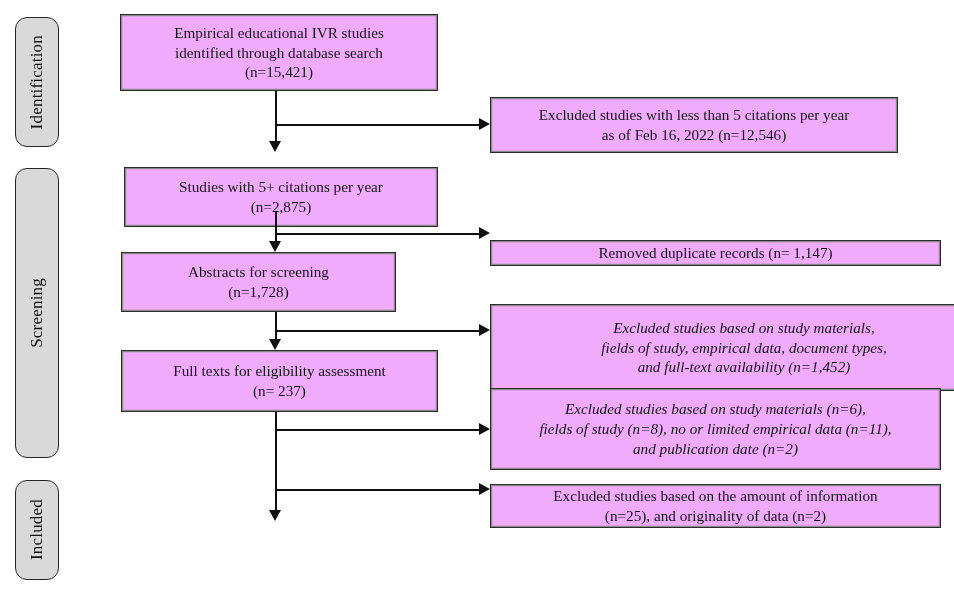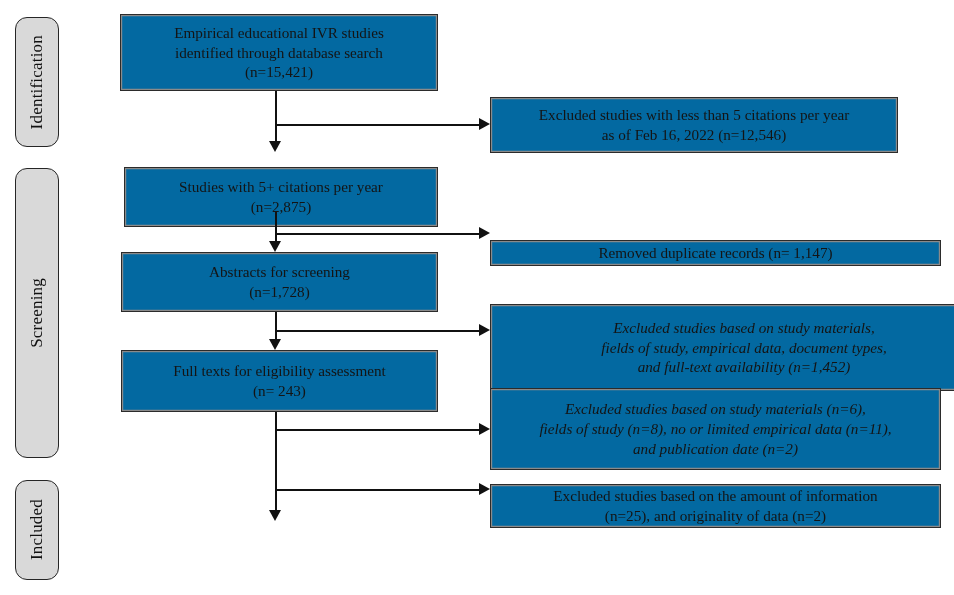--- a/index.html
+++ b/index.html
@@ -35,21 +35,21 @@
     transform: rotate(180deg);
     font-size: 17px;
     letter-spacing: 0.2px;
     color: #111111;
     white-space: nowrap;
   }
 
   
   .flow-box {
     position: absolute;
-    background: #0369a1;
+    background: #f0abfc;
     border: 1.5px solid #2b2b2b;
     box-sizing: border-box;
     display: flex;
     align-items: center;
     justify-content: center;
     text-align: center;
     padding: 2px 8px;
     box-shadow: 1.2px 1.2px 0 0 #8a8a8a inset, -1.2px -1.2px 0 0 #8a8a8a inset;
   }
   .flow-box .box-text {
@@ -108,28 +108,28 @@
     <span class="box-text">Empirical educational IVR studies
 identified through database search
 (n=15,421)</span>
   </div>
 
   <div class="flow-box" style="left:124px; top:167px; width:314px; height:60px;">
     <span class="box-text">Studies with 5+ citations per year
 (n=2,875)</span>
   </div>
 
-  <div class="flow-box" style="left:121px; top:252px; width:317px; height:60px;">
+  <div class="flow-box" style="left:121px; top:252px; width:275px; height:60px;">
     <span class="box-text">Abstracts for screening
 (n=1,728)</span>
   </div>
 
   <div class="flow-box" style="left:121px; top:350px; width:317px; height:62px;">
     <span class="box-text">Full texts for eligibility assessment
-(n= 243)</span>
+(n= 237)</span>
   </div>
 
 
   <div class="flow-box" style="left:490px; top:97px; width:408px; height:56px;">
     <span class="box-text">Excluded studies with less than 5 citations per year
 as of Feb 16, 2022 (n=12,546)</span>
   </div>
 
   <div class="flow-box" style="left:490px; top:215px; width:451px; height:26px;margin-top:25px;">
     <span class="box-text">Removed duplicate records (n= 1,147)</span>

